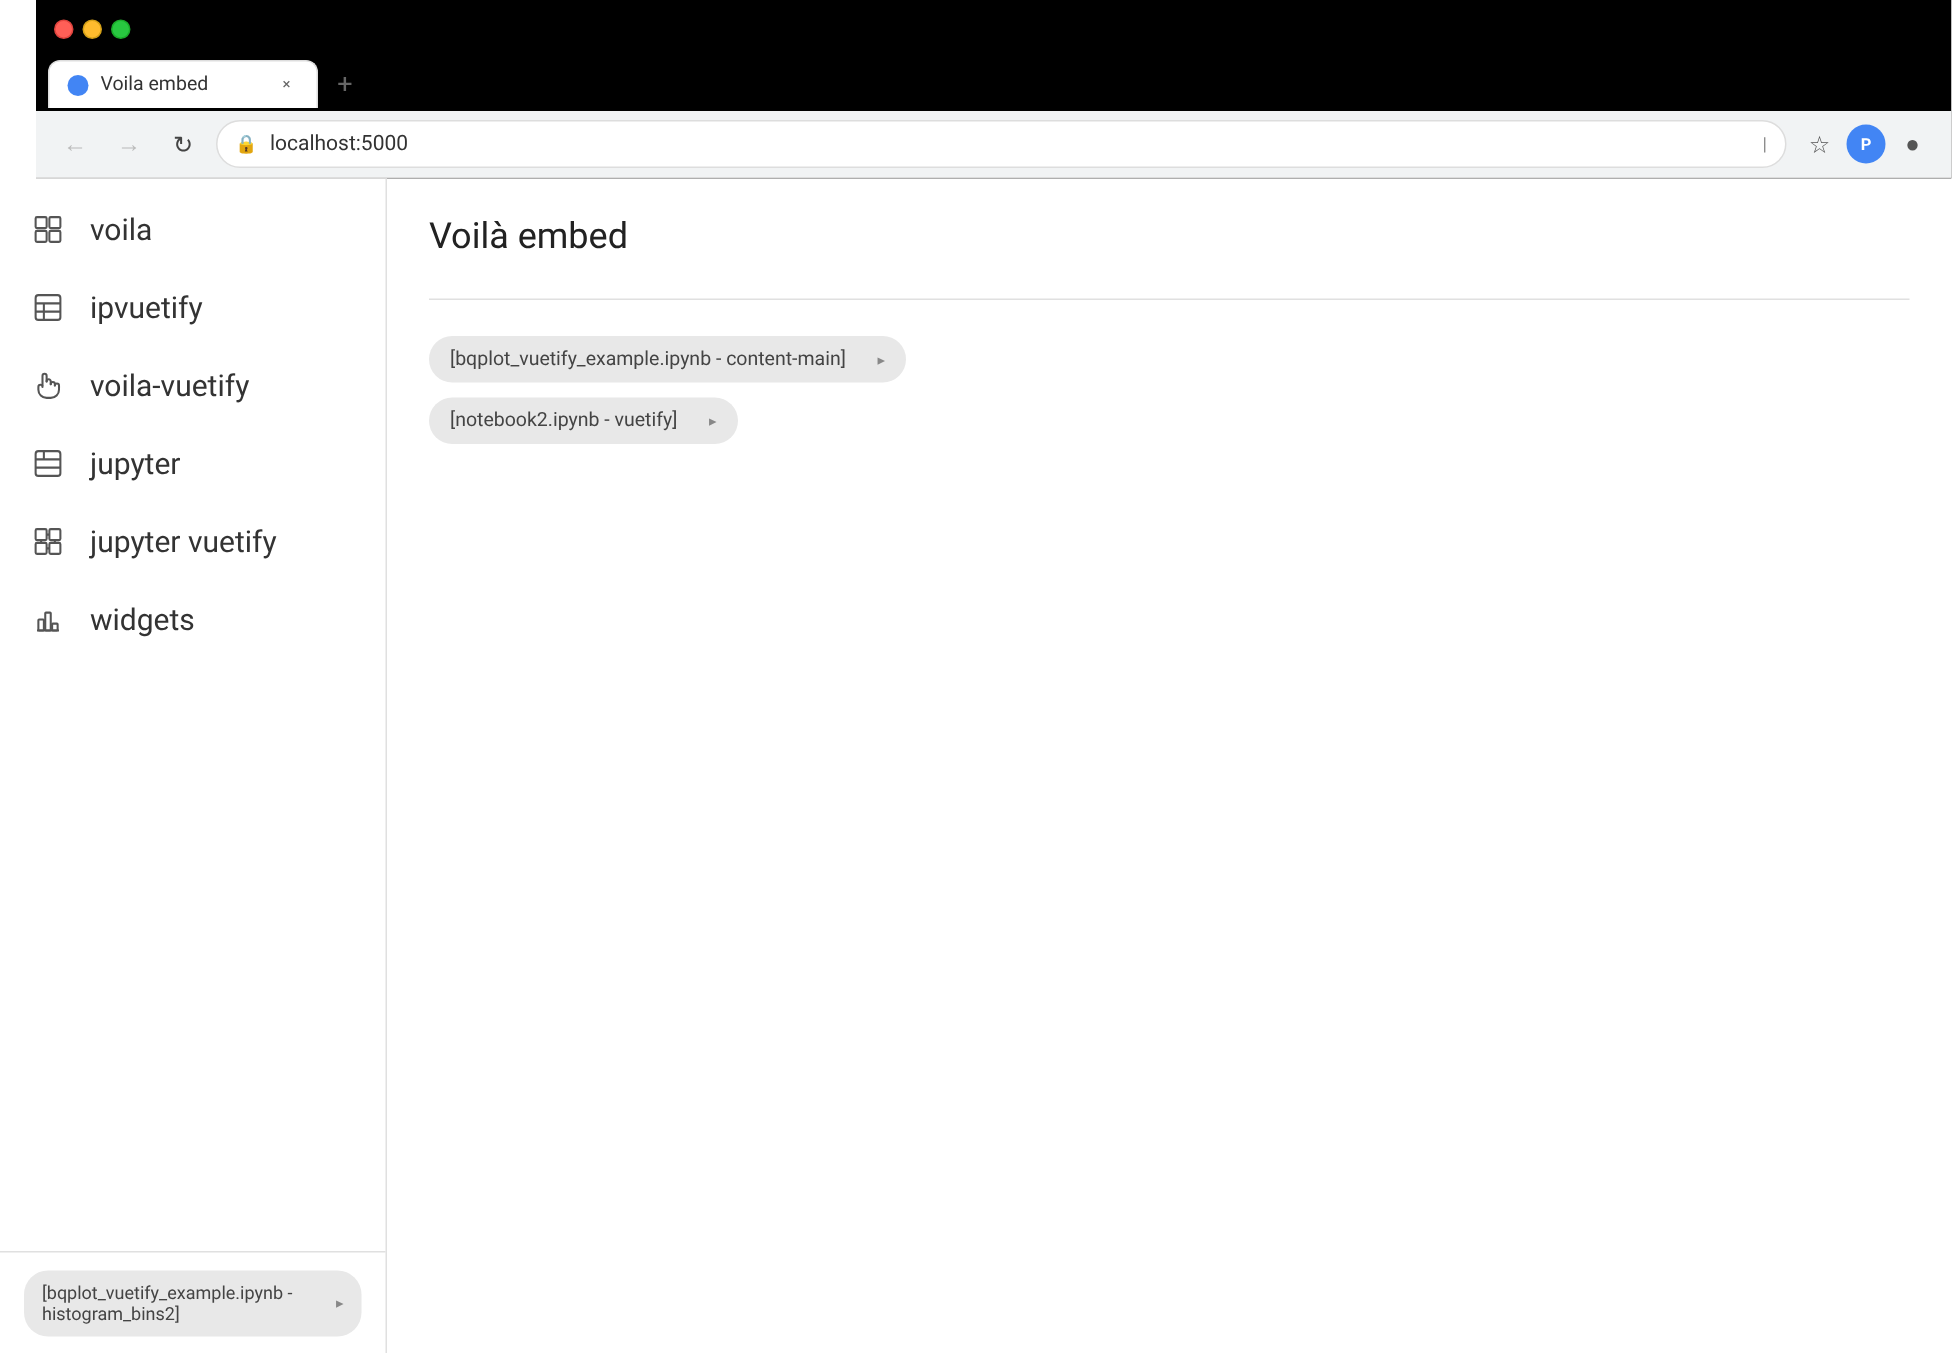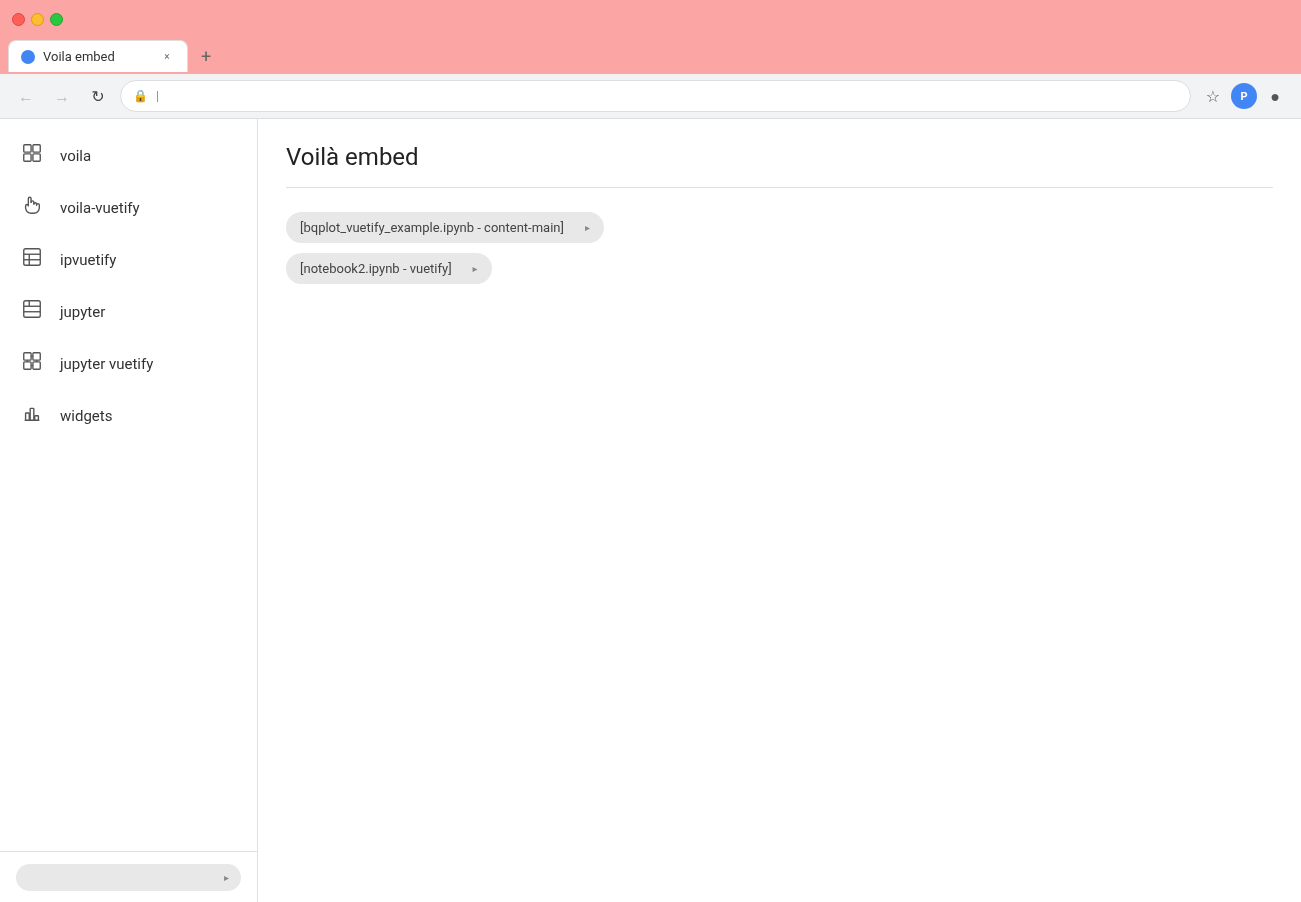--- a/index.html
+++ b/index.html
@@ -6,22 +6,23 @@
 
     body {
       font-family: -apple-system, BlinkMacSystemFont, 'Segoe UI', Roboto, sans-serif;
       background: #fff;
       height: 902px;
       overflow: hidden;
     }
 
     
     .browser-chrome {
-      background: #fca5a5;
+      background: #000000;
       border-bottom: 1px solid #ddd;
+      margin-left: 24px;
     }
 
     .title-bar {
       display: flex;
       align-items: center;
       padding: 8px 12px;
       gap: 8px;
       height: 38px;
     }
 
@@ -214,26 +215,26 @@
     }
 
     .sidebar-nav {
       flex: 1;
       padding: 8px 0;
       overflow-y: auto;
     }
 
     .nav-item {
       display: flex;
-      align-items: flex-end;
+      align-items: flex-start;
       gap: 16px;
       padding: 14px 20px;
       cursor: pointer;
       color: #444;
-      font-size: 15px;
+      font-size: 20px;
     }
 
     .nav-item-icon {
       width: 24px;
       height: 24px;
       display: flex;
       align-items: center;
       justify-content: center;
       color: #555;
     }
@@ -272,21 +273,21 @@
       display: flex;
       flex-direction: column;
       padding: 24px 28px;
     }
 
     .main-title {
       font-size: 24px;
       font-weight: 400;
       color: #222;
       margin-bottom: 24px;
-      padding-bottom: 16px;
+      padding-bottom: 28px;
       border-bottom: 1px solid #e0e0e0;
     }
 
     .chips-container {
       display: flex;
       flex-direction: column;
       gap: 10px;
     }
 
     .content-chip {
@@ -338,20 +339,21 @@
     <div class="new-tab-btn">+</div>
   </div>
 
   <div class="nav-bar">
     <div class="nav-btn disabled">←</div>
     <div class="nav-btn disabled">→</div>
     <div class="nav-btn">↻</div>
     <div class="address-bar-wrap">
       <div class="address-bar">
         <span class="address-lock">🔒</span>
+        <span class="address-text">localhost:5000</span>
         <span style="color:#888;font-size:12px;cursor:pointer;">|</span>
       </div>
     </div>
     <div class="nav-right-icons">
       <div class="nav-icon-btn">☆</div>
       <div class="profile-btn">P</div>
       <div class="nav-icon-btn">●</div>
     </div>
   </div>
 </div>
@@ -370,39 +372,39 @@
             <rect x="3" y="13" width="8" height="8" rx="1" stroke="#555" stroke-width="1.5" fill="none"></rect>
             <rect x="13" y="13" width="8" height="8" rx="1" stroke="#555" stroke-width="1.5" fill="none"></rect>
           </svg>
         </div>
         <span class="nav-item-label">voila</span>
       </div>
 
       <div class="nav-item">
         <div class="nav-item-icon">
           <svg class="icon-svg" viewBox="0 0 24 24" xmlns="http://www.w3.org/2000/svg">
+            <rect x="3" y="3" width="18" height="18" rx="2" stroke="#555" stroke-width="1.5" fill="none"></rect>
+            <line x1="3" y1="9" x2="21" y2="9" stroke="#555" stroke-width="1.5"></line>
+            <line x1="3" y1="15" x2="21" y2="15" stroke="#555" stroke-width="1.5"></line>
+            <line x1="9" y1="9" x2="9" y2="21" stroke="#555" stroke-width="1.5"></line>
+          </svg>
+        </div>
+        <span class="nav-item-label">ipvuetify</span>
+      </div>
+
+      <div class="nav-item">
+        <div class="nav-item-icon">
+          <svg class="icon-svg" viewBox="0 0 24 24" xmlns="http://www.w3.org/2000/svg">
             <path d="M8 12V5a1.5 1.5 0 0 1 3 0v4" stroke="#555" stroke-width="1.5" stroke-linecap="round" fill="none"></path>
             <path d="M11 9a1.5 1.5 0 0 1 3 0v2" stroke="#555" stroke-width="1.5" stroke-linecap="round" fill="none"></path>
             <path d="M14 11a1.5 1.5 0 0 1 3 0v1" stroke="#555" stroke-width="1.5" stroke-linecap="round" fill="none"></path>
             <path d="M17 12a1.5 1.5 0 0 1 3 0v3c0 3.314-2.686 6-6 6H11a6 6 0 0 1-6-6v-2a1.5 1.5 0 0 1 3 0" stroke="#555" stroke-width="1.5" stroke-linecap="round" fill="none"></path>
           </svg>
         </div>
         <span class="nav-item-label">voila-vuetify</span>
-      </div>
-
-      <div class="nav-item">
-        <div class="nav-item-icon">
-          <svg class="icon-svg" viewBox="0 0 24 24" xmlns="http://www.w3.org/2000/svg">
-            <rect x="3" y="3" width="18" height="18" rx="2" stroke="#555" stroke-width="1.5" fill="none"></rect>
-            <line x1="3" y1="9" x2="21" y2="9" stroke="#555" stroke-width="1.5"></line>
-            <line x1="3" y1="15" x2="21" y2="15" stroke="#555" stroke-width="1.5"></line>
-            <line x1="9" y1="9" x2="9" y2="21" stroke="#555" stroke-width="1.5"></line>
-          </svg>
-        </div>
-        <span class="nav-item-label">ipvuetify</span>
       </div>
 
       <div class="nav-item">
         <div class="nav-item-icon">
           <svg class="icon-svg" viewBox="0 0 24 24" xmlns="http://www.w3.org/2000/svg">
             <rect x="3" y="3" width="18" height="18" rx="2" stroke="#555" stroke-width="1.5" fill="none"></rect>
             <line x1="3" y1="9" x2="21" y2="9" stroke="#555" stroke-width="1.5"></line>
             <line x1="3" y1="15" x2="21" y2="15" stroke="#555" stroke-width="1.5"></line>
             <line x1="9" y1="3" x2="9" y2="9" stroke="#555" stroke-width="1.5"></line>
           </svg>
@@ -435,20 +437,21 @@
             <rect x="15" y="15" width="4" height="5" rx="0.5" stroke="#555" stroke-width="1.5" fill="none"></rect>
           </svg>
         </div>
         <span class="nav-item-label">widgets</span>
       </div>
 
     </nav>
 
     <div class="sidebar-footer">
       <div class="sidebar-footer-chip">
+        <span>[bqplot_vuetify_example.ipynb - histogram_bins2]</span>
         <span class="chip-arrow">▸</span>
       </div>
     </div>
   </div>
 
   <div class="main-content">
     <h1 class="main-title">Voilà embed</h1>
 
     <div class="chips-container">
 

